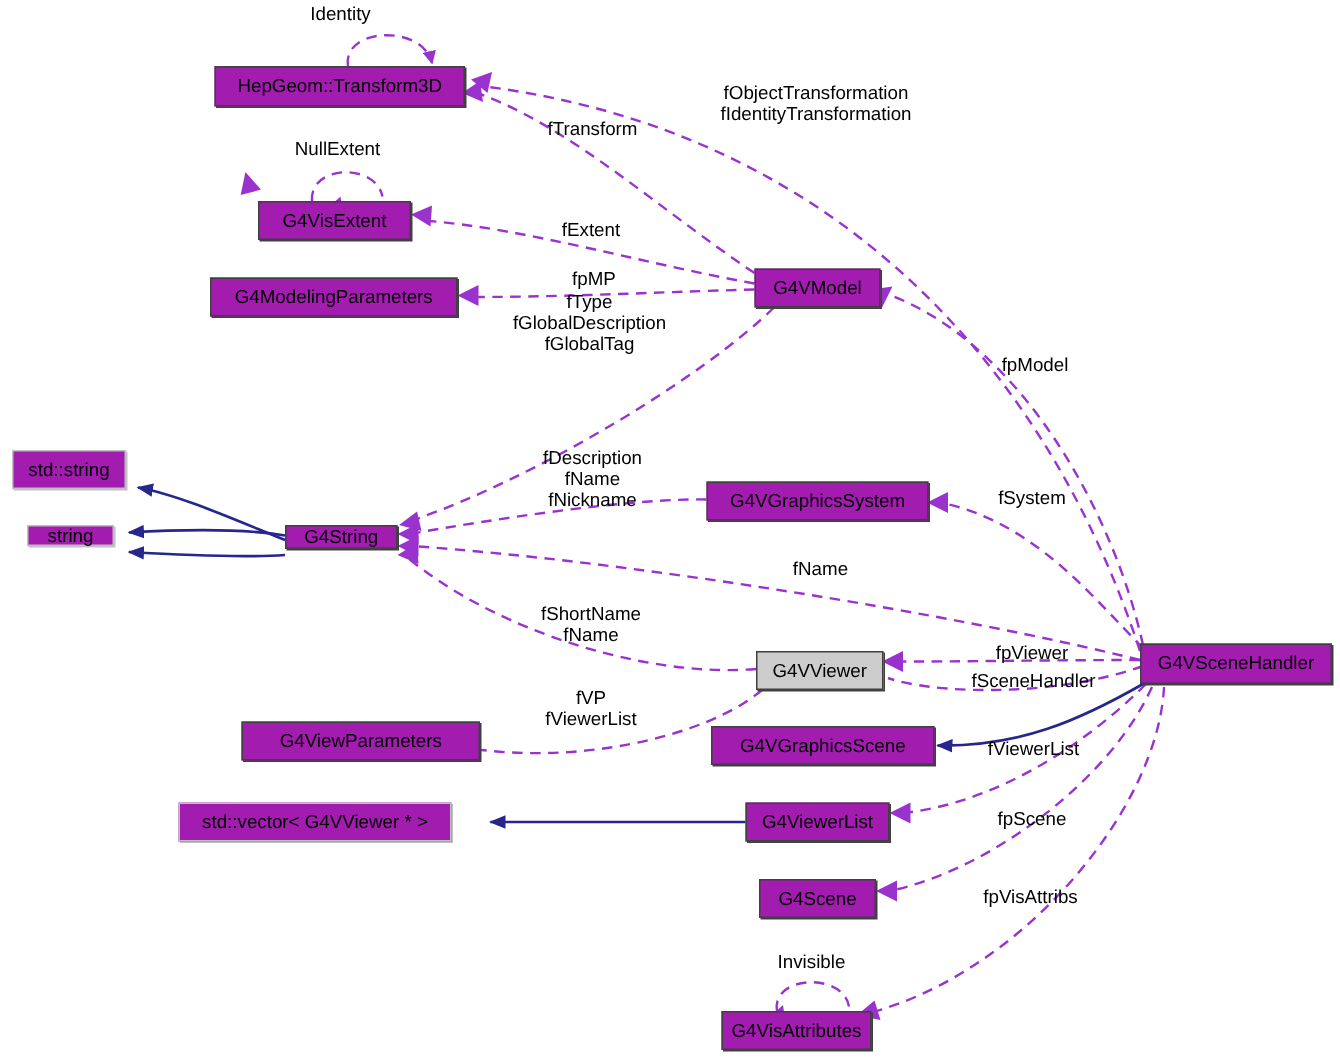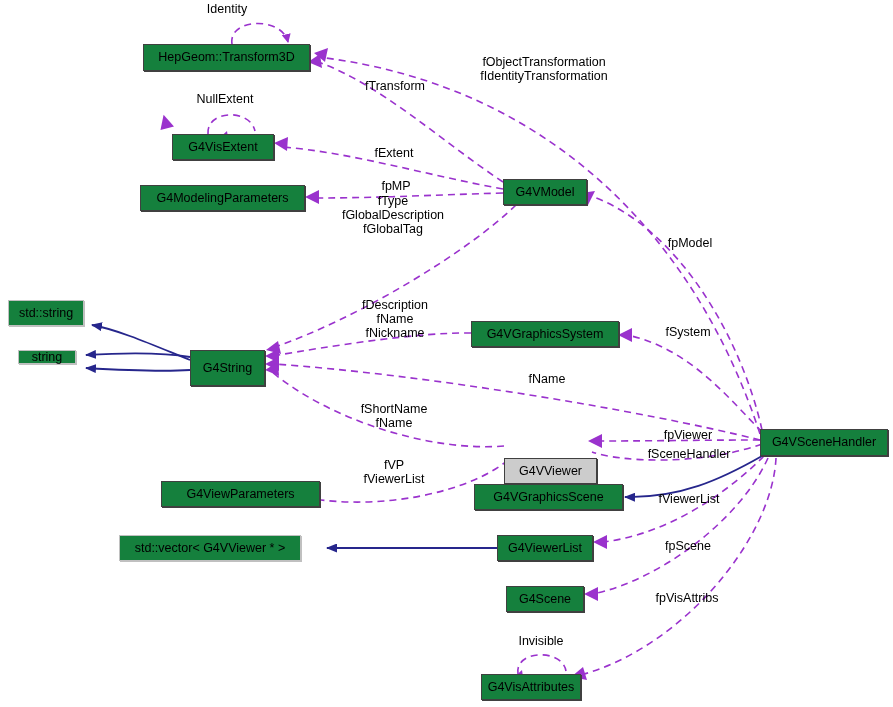--- a/index.html
+++ b/index.html
@@ -9,21 +9,21 @@
   }
   #diagram{position:relative;width:893px;height:707px;}
   svg#edges{position:absolute;left:0;top:0;width:893px;height:707px;}
   .node{
     position:absolute;
     box-sizing:border-box;
     display:flex;align-items:center;justify-content:center;
     font-size:12.5px;
     line-height:1;
     color:#000000;
-    background:#15803d;
+    background:#a21caf;
     white-space:nowrap;
     letter-spacing:0px;
   }
   .node.solid{border:1px solid #404040;box-shadow:1px 1px 0 0 #404040;}
   .node.faint{border:1px solid #c0c0c0;box-shadow:1px 1px 0 0 #c0c0c0;}
   .node.highlight{background:#cccccc;}
   .edge-label{
     position:absolute;
     font-size:12.5px;
     color:#000000;
@@ -130,27 +130,27 @@
   </div>
   <div class="node solid" style="left:503px;top:179px;width:84px;height:26px;">
     <span>G4VModel</span>
   </div>
   <div class="node faint" style="left:8px;top:300px;width:76px;height:26px;">
     <span>std::string</span>
   </div>
   <div class="node faint" style="left:18px;top:350px;width:58px;height:14px;">
     <span>string</span>
   </div>
-  <div class="node solid" style="left:190px;top:350px;width:75px;height:36px;">
+  <div class="node solid" style="left:190px;top:350px;width:75px;height:16px;">
     <span>G4String</span>
   </div>
   <div class="node solid" style="left:471px;top:321px;width:148px;height:26px;">
     <span>G4VGraphicsSystem</span>
   </div>
-  <div class="node solid highlight" style="left:504px;top:434px;width:93px;height:26px;margin-top:24px;">
+  <div class="node solid highlight" style="left:504px;top:434px;width:85px;height:26px;">
     <span>G4VViewer</span>
   </div>
   <div class="node solid" style="left:760px;top:429px;width:128px;height:27px;">
     <span>G4VSceneHandler</span>
   </div>
   <div class="node solid" style="left:161px;top:481px;width:159px;height:26px;">
     <span>G4ViewParameters</span>
   </div>
   <div class="node solid" style="left:474px;top:484px;width:149px;height:26px;text-align:center;">
     <span>G4VGraphicsScene</span>

